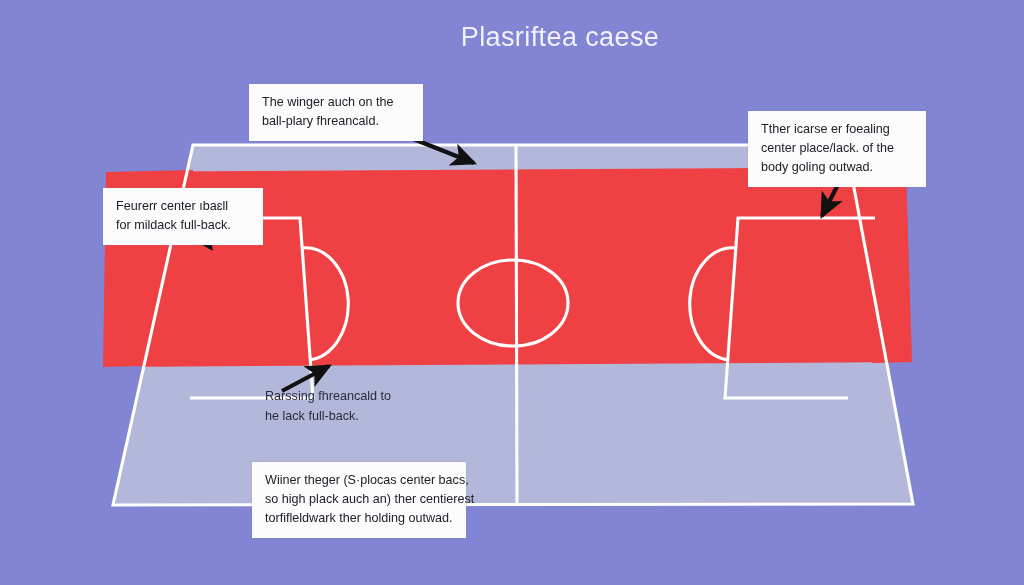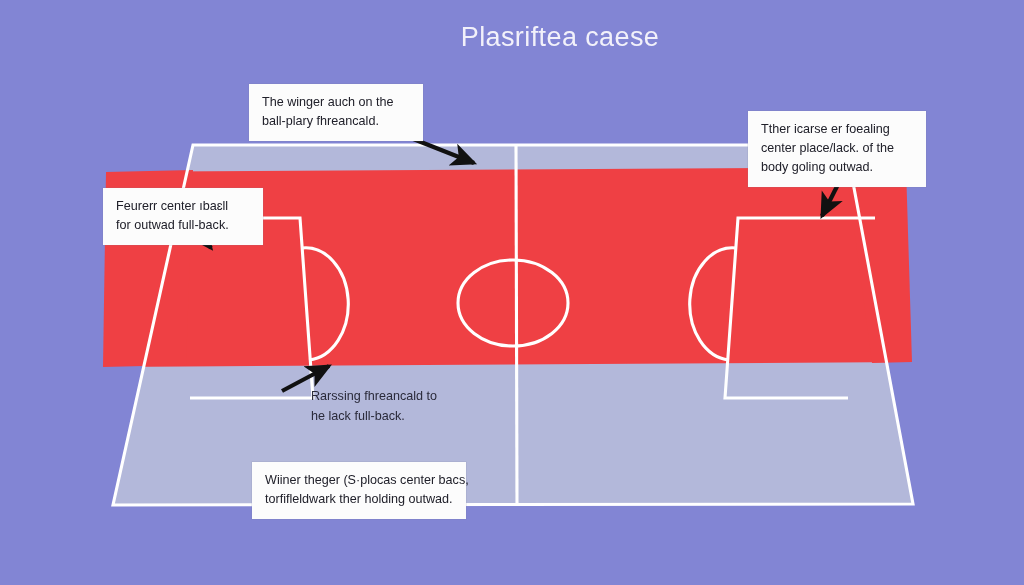--- a/index.html
+++ b/index.html
@@ -50,21 +50,20 @@
     display: block;
     white-space: nowrap;
   }
   .callout-plain {
     position: absolute;
     background: transparent;
     color: #2a2a3a;
     font-size: 12.6px;
     line-height: 20px;
     box-sizing: border-box;
-    margin-left: 46px;
   }
   .callout-plain .ln {
     display: block;
     white-space: nowrap;
   }
   #callout-winger-fullback { left: 249px; top: 84px; width: 174px; }
   #callout-center-body     { left: 748px; top: 71px; width: 178px; margin-top: 40px; }
   #callout-jumps-fullback  { left: 103px; top: 188px; width: 160px; }
   #callout-pressing-body   { left: 265px; top: 386px; width: 170px; }
   #callout-winger-center   { left: 252px; top: 462px; width: 214px; }
@@ -119,26 +118,27 @@
   </div>
 
   <div class="callout" id="callout-center-body">
     <span class="ln">Tther icarse er foealing</span>
     <span class="ln">center place/lack. of the</span>
     <span class="ln">body goling outwad.</span>
   </div>
 
   <div class="callout" id="callout-jumps-fullback">
     <span class="ln">Feurerr center ıbaɛll</span>
-    <span class="ln">for outwad full-back.</span>
+    <span class="ln">for mildack full-back.</span>
   </div>
 
   <div class="callout-plain" id="callout-pressing-body">
     <span class="ln">Rarssing fhreancald to</span>
     <span class="ln">he lack full-back.</span>
   </div>
 
   <div class="callout" id="callout-winger-center">
     <span class="ln">Wiiner theger (S·plocas center bacs,</span>
+    <span class="ln">so high plack auch an) ther centierest</span>
     <span class="ln">torfifleldwark ther holding outwad.</span>
   </div>
 
 </div>
 
 </body></html>

